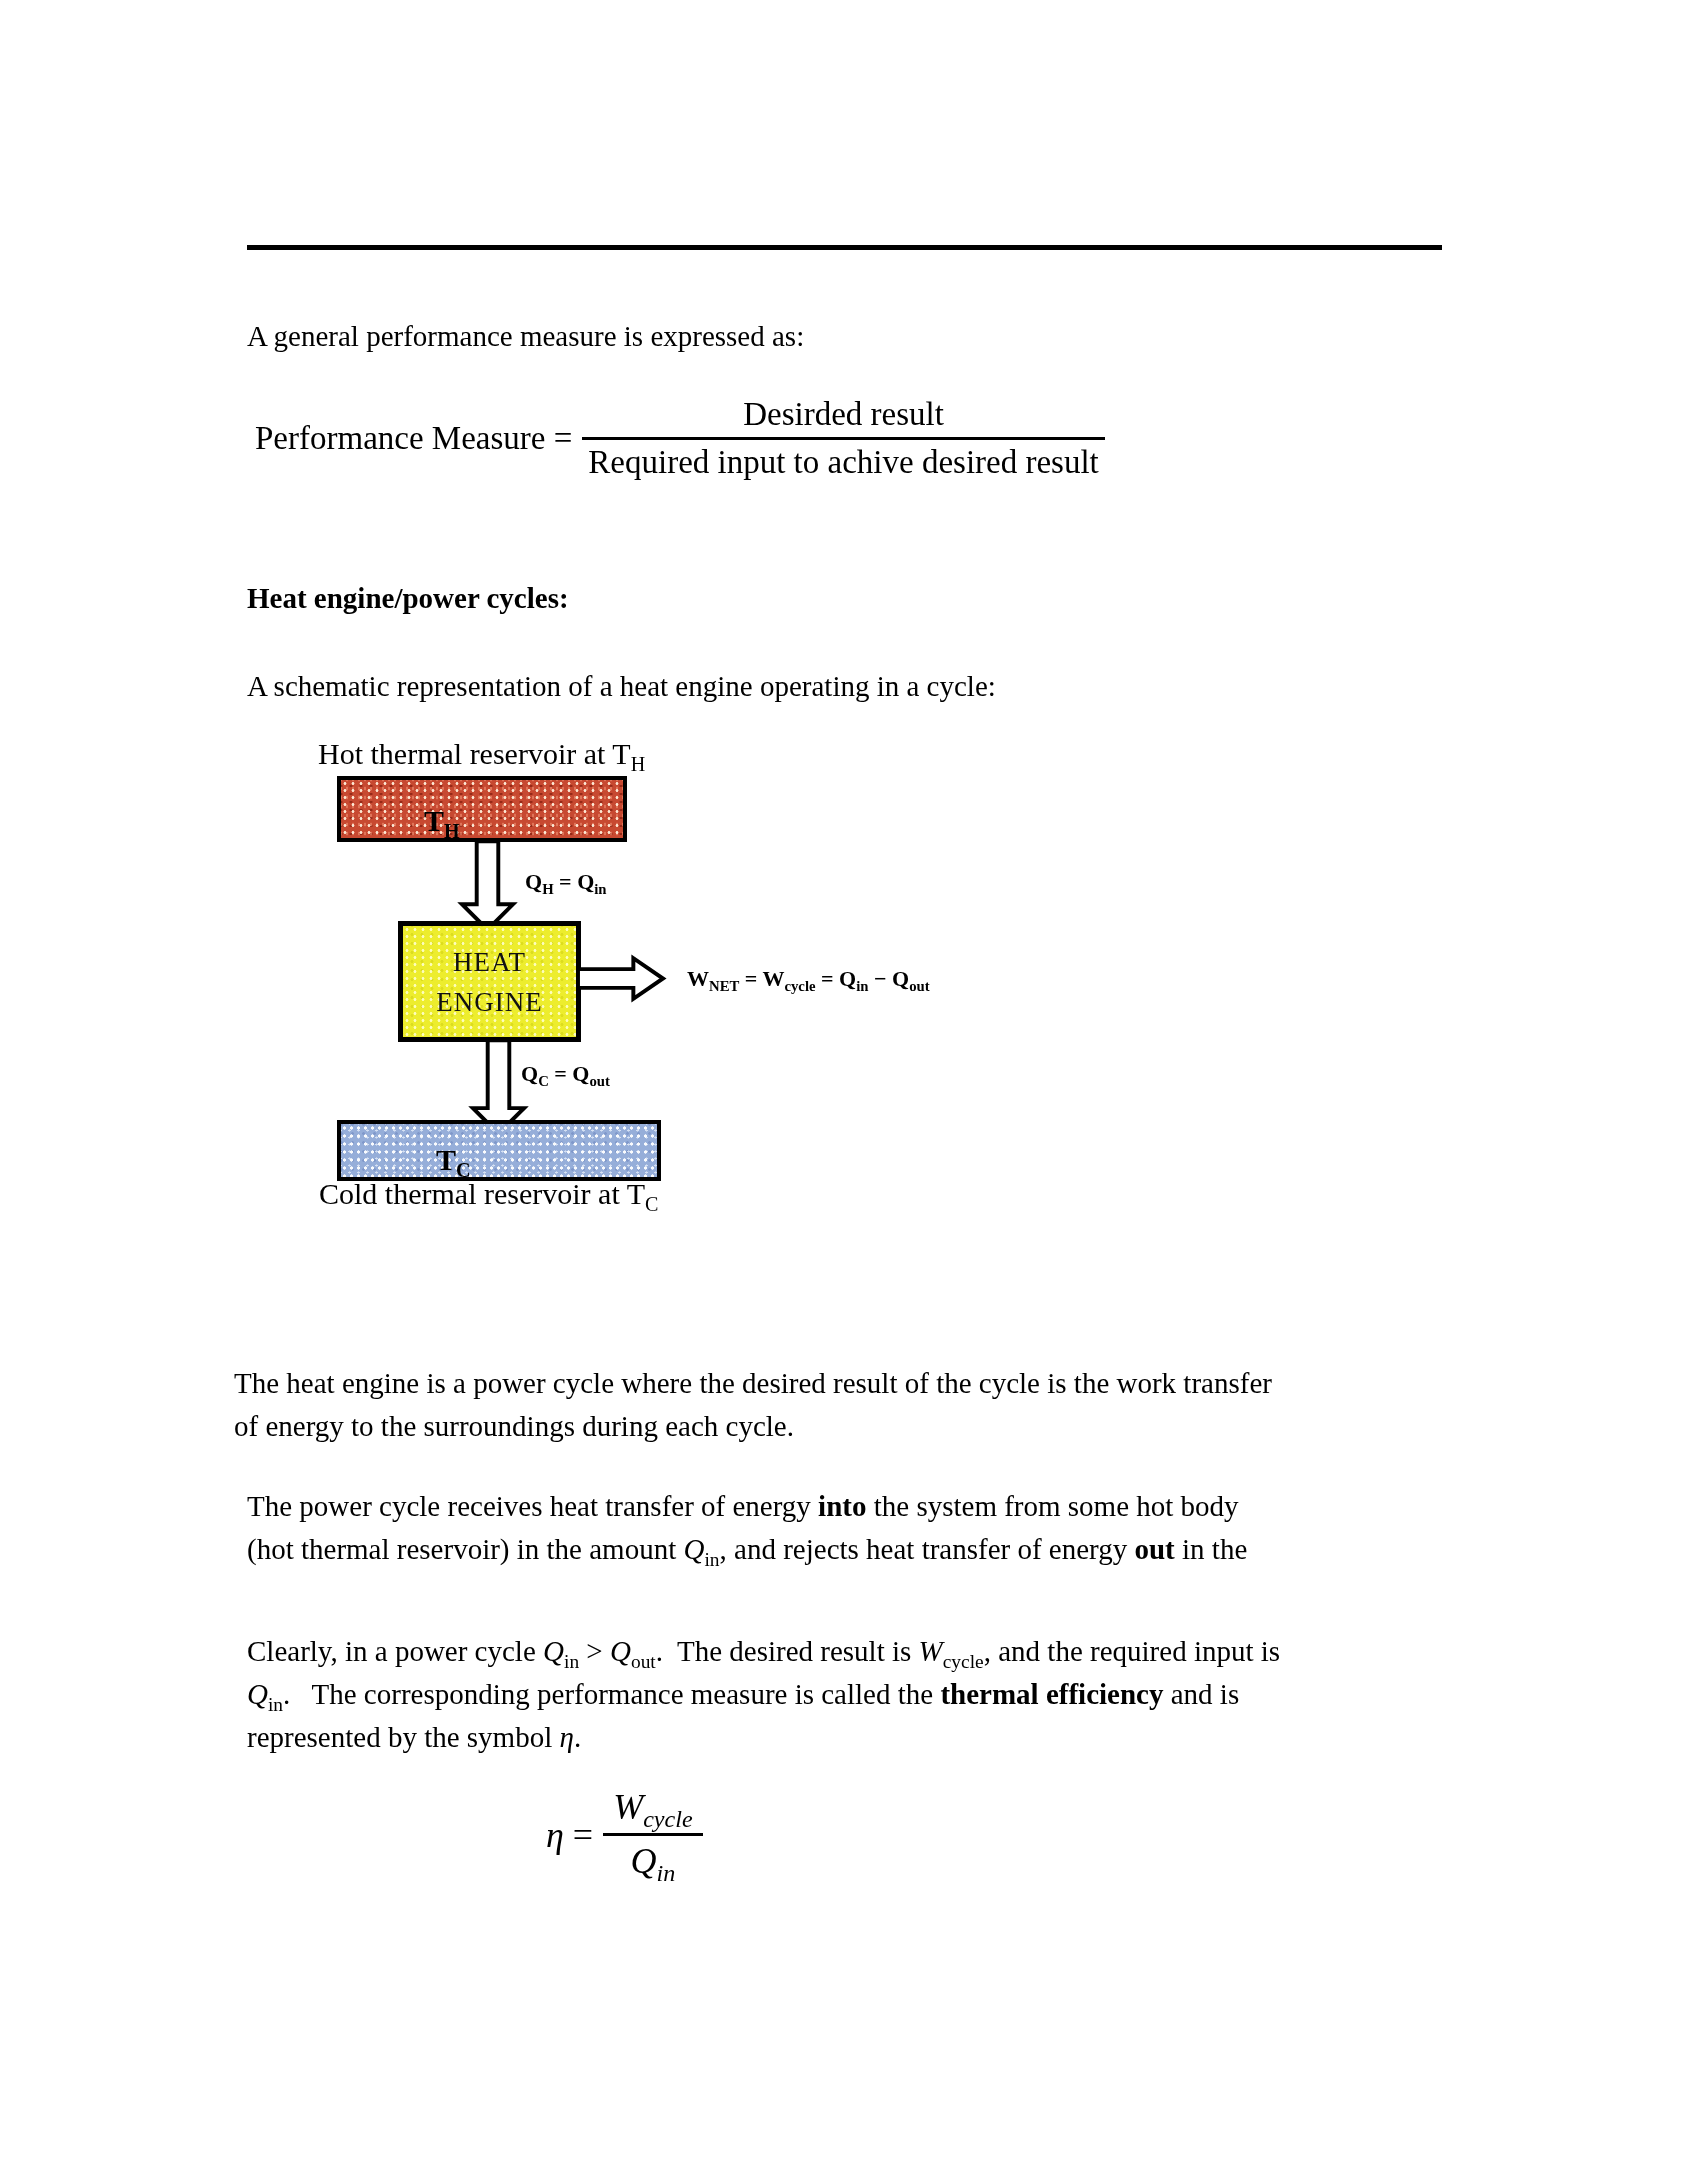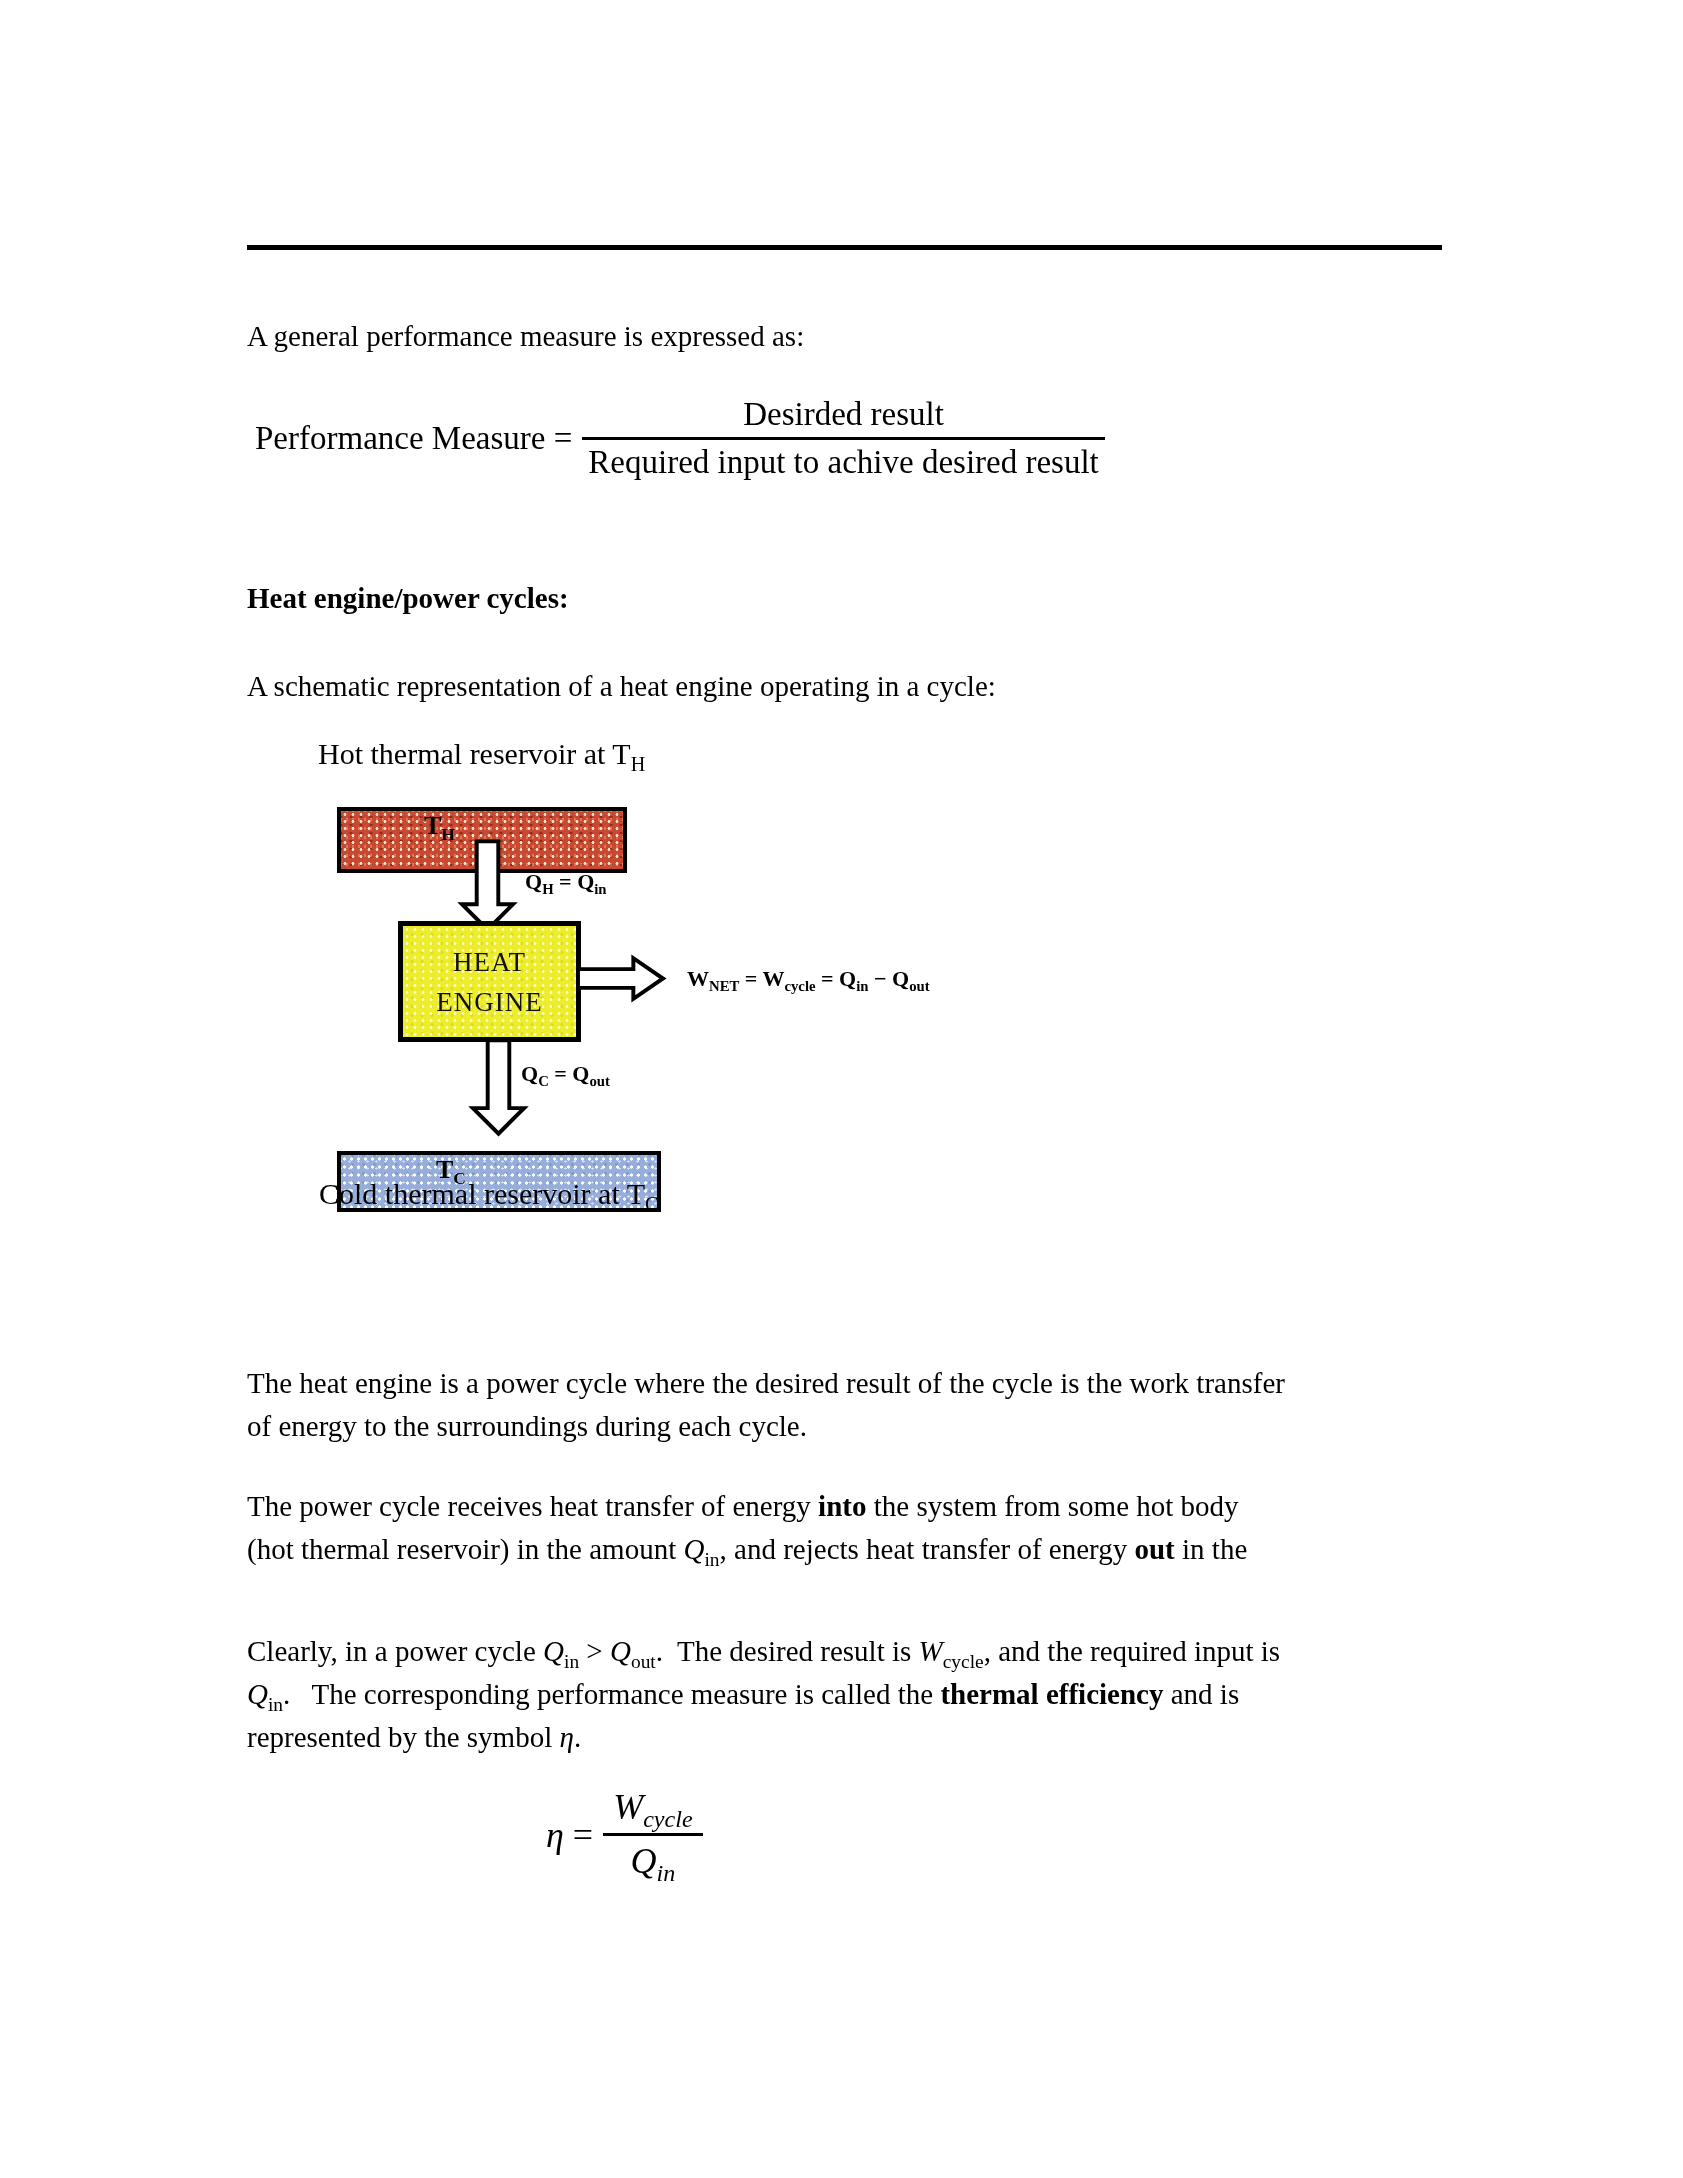--- a/index.html
+++ b/index.html
@@ -30,22 +30,22 @@
   .frac .bar{height:3px;background:#000;width:100%;}
 
   
   .eta-eq{display:flex;align-items:center;font-size:36px;white-space:nowrap;}
   .eta-eq .num,.eta-eq .den{line-height:51px;padding:0 10px;}
   .eta-eq .bar{height:3px;background:#000;width:100%;}
 
   
   .res-box{
     box-sizing:border-box;border:4px solid #000;
-    display:flex;align-items:flex-start;
-    font-size:26px;font-weight:bold;margin-top:31px;
+    display:flex;align-items:flex-end;
+    font-size:30px;font-weight:bold;
   }
   .tex-red{
     background-color:#c74931;
     background-image:
       radial-gradient(rgba(255,238,218,.95) 1.2px, transparent 1.7px),
       radial-gradient(rgba(242,152,122,.55) 1px, transparent 1.5px),
       radial-gradient(rgba(125,25,10,.65) 1.3px, transparent 1.9px);
     background-size:8px 7px,6px 9px,10px 8px;
     background-position:0 0,3px 4px,5px 2px;
   }
@@ -125,21 +125,21 @@
 
     <div class="abs eq-label" style="left:521px;top:1054px;"><span class="b">Q</span><sub class="b">C</sub><span class="b"> = </span><span class="b">Q</span><sub class="b">out</sub></div>
 
     <div class="abs res-box tex-blue" style="left: 337px; top: 1120px; width: 324px; height: 61px; padding-left: 95px; background-color: rgb(150, 174, 217);">
       <span><span class="b">T</span><sub class="b">C</sub></span>
     </div>
 
     <div class="abs caption" style="left:319px;top:1177px;"><span>Cold thermal reservoir at T</span><sub>C</sub></div>
   </div>
 
-  <div class="abs body-text" style="left:247px;top:1362px;">
+  <div class="abs body-text" style="left:234px;top:1362px;">
     <div><span>The heat engine is a power cycle where the desired result of the cycle is the work transfer</span></div>
     <div><span>of energy to the surroundings during each cycle.</span></div>
   </div>
 
   <div class="abs body-text" style="left:247px;top:1485px;">
     <div><span>The power cycle receives heat transfer of energy </span><span class="b">into</span><span> the system from some hot body</span></div>
     <div><span>(hot thermal reservoir) in the amount </span><span class="i">Q</span><sub>in</sub><span>, and rejects heat transfer of energy </span><span class="b">out</span><span> in the</span></div>
   </div>
 
   <div class="abs body-text" style="left:247px;top:1630px;">

